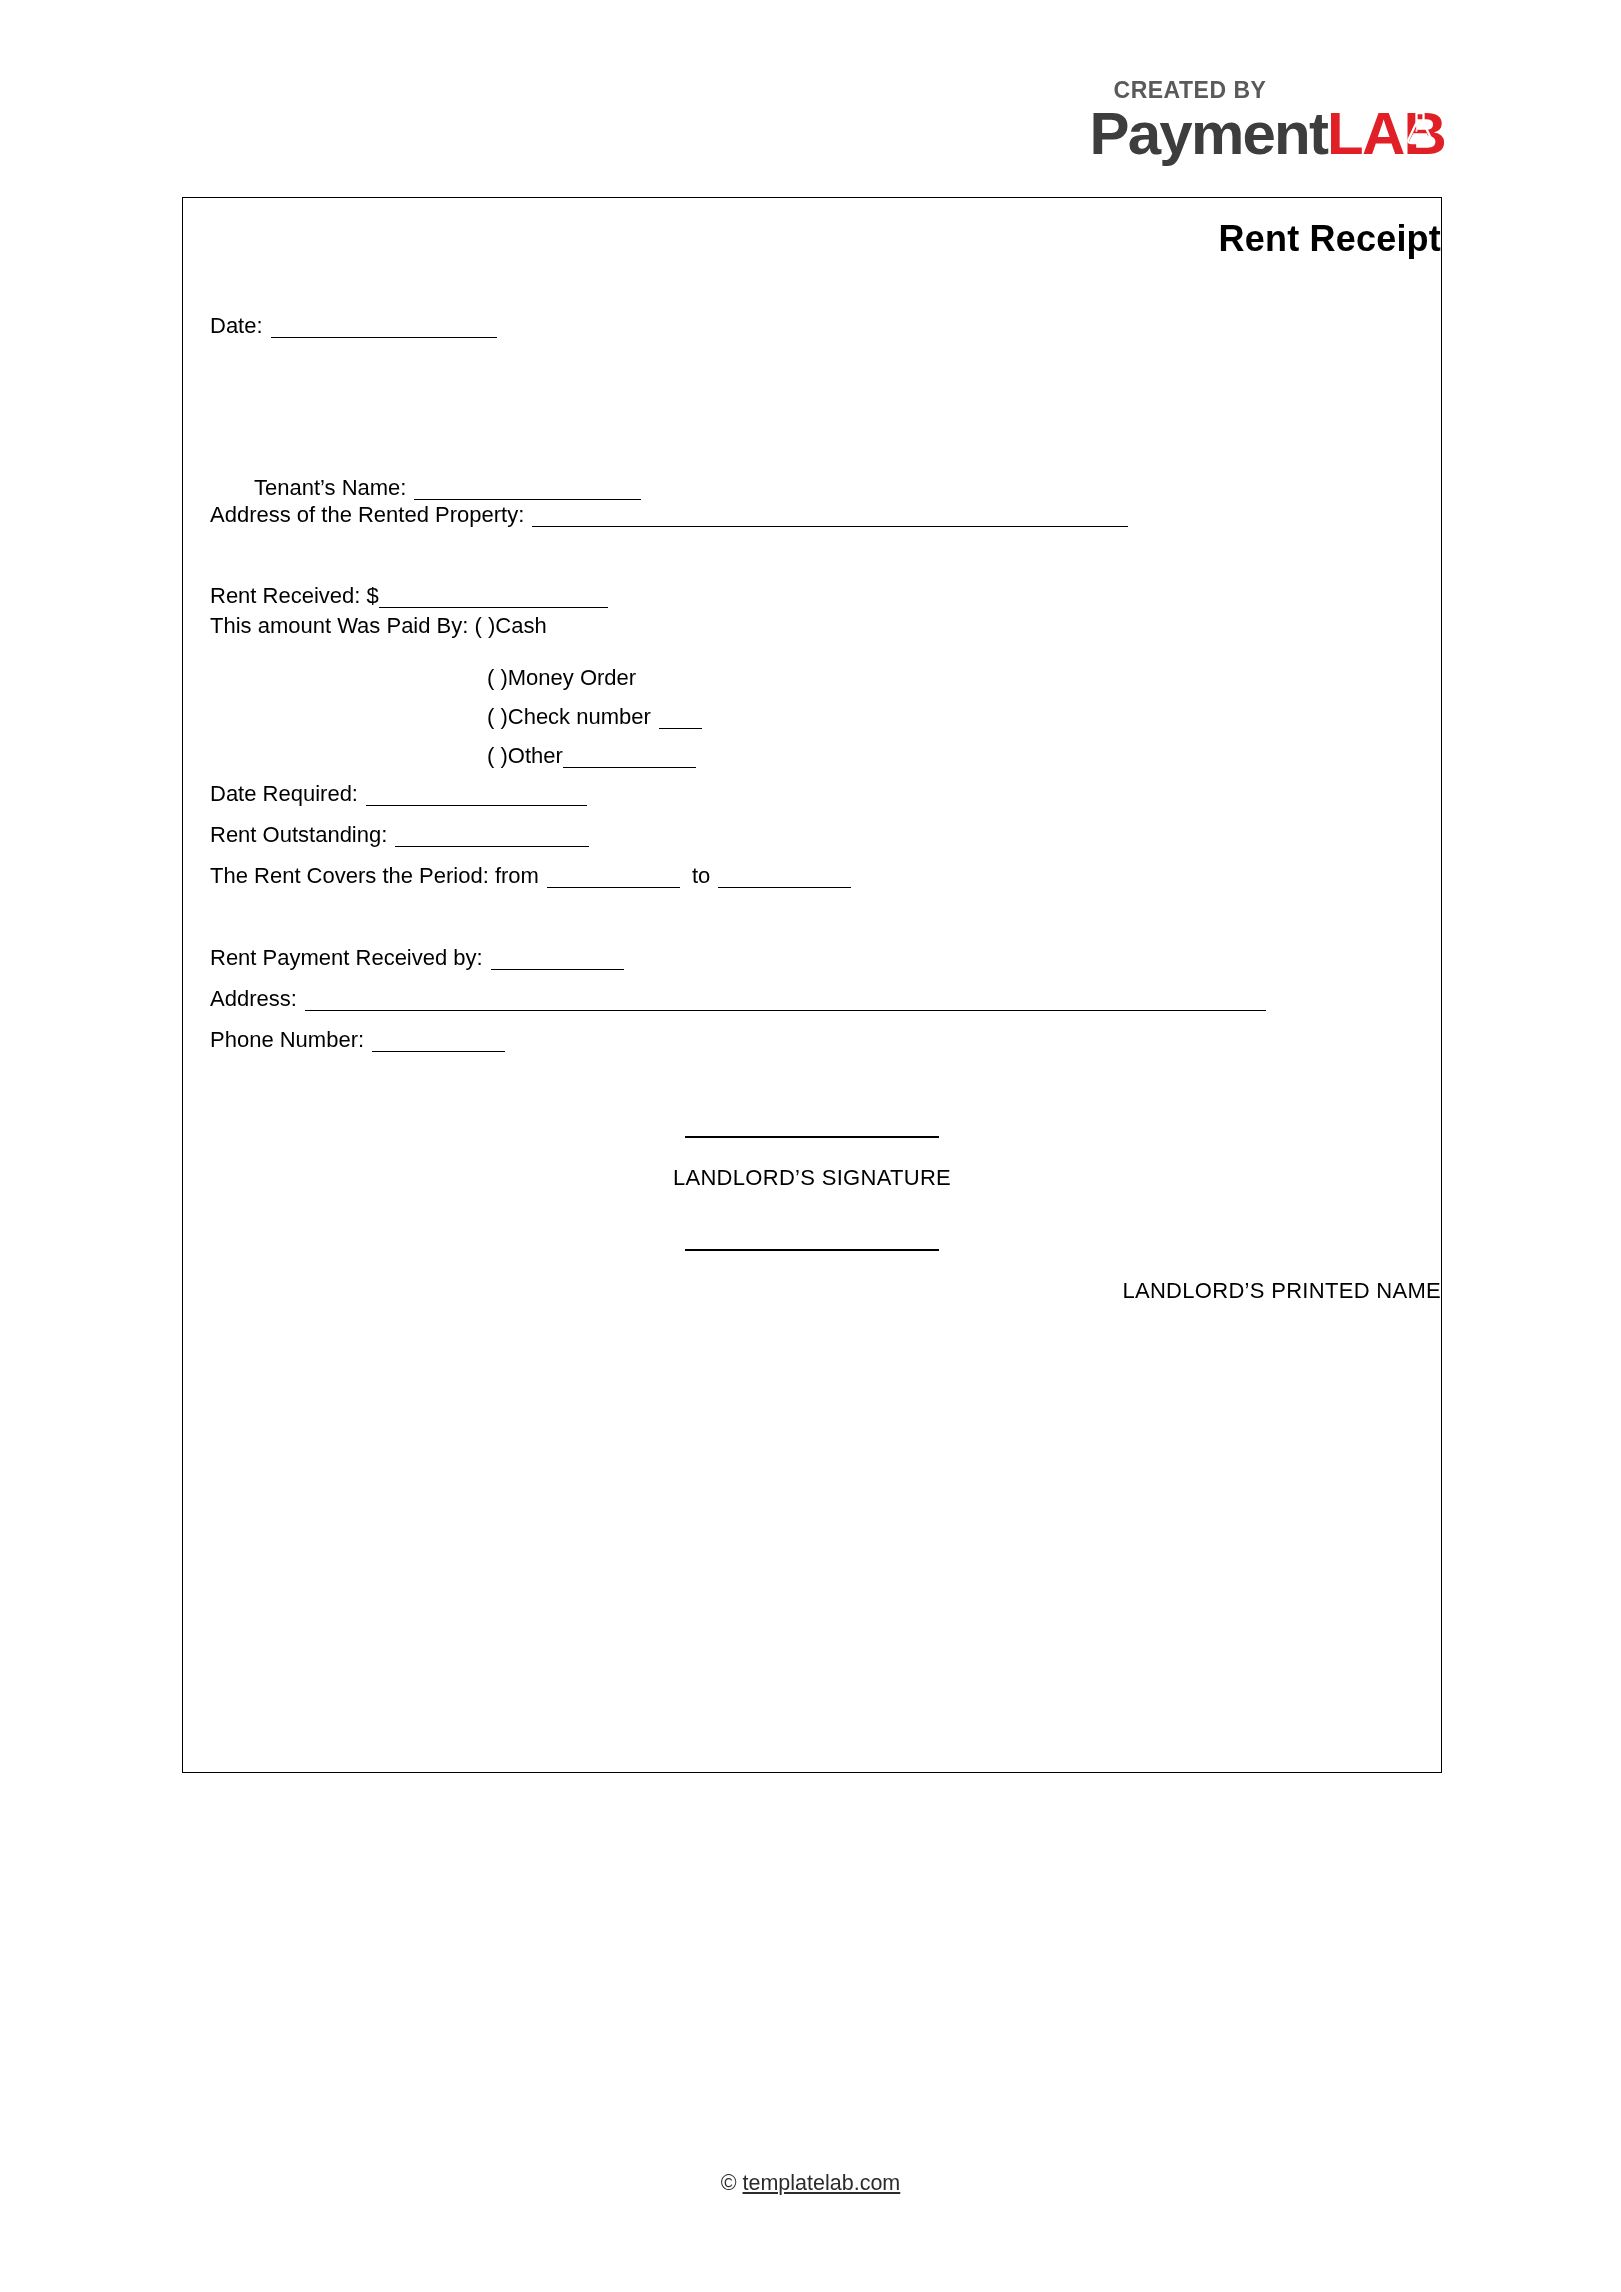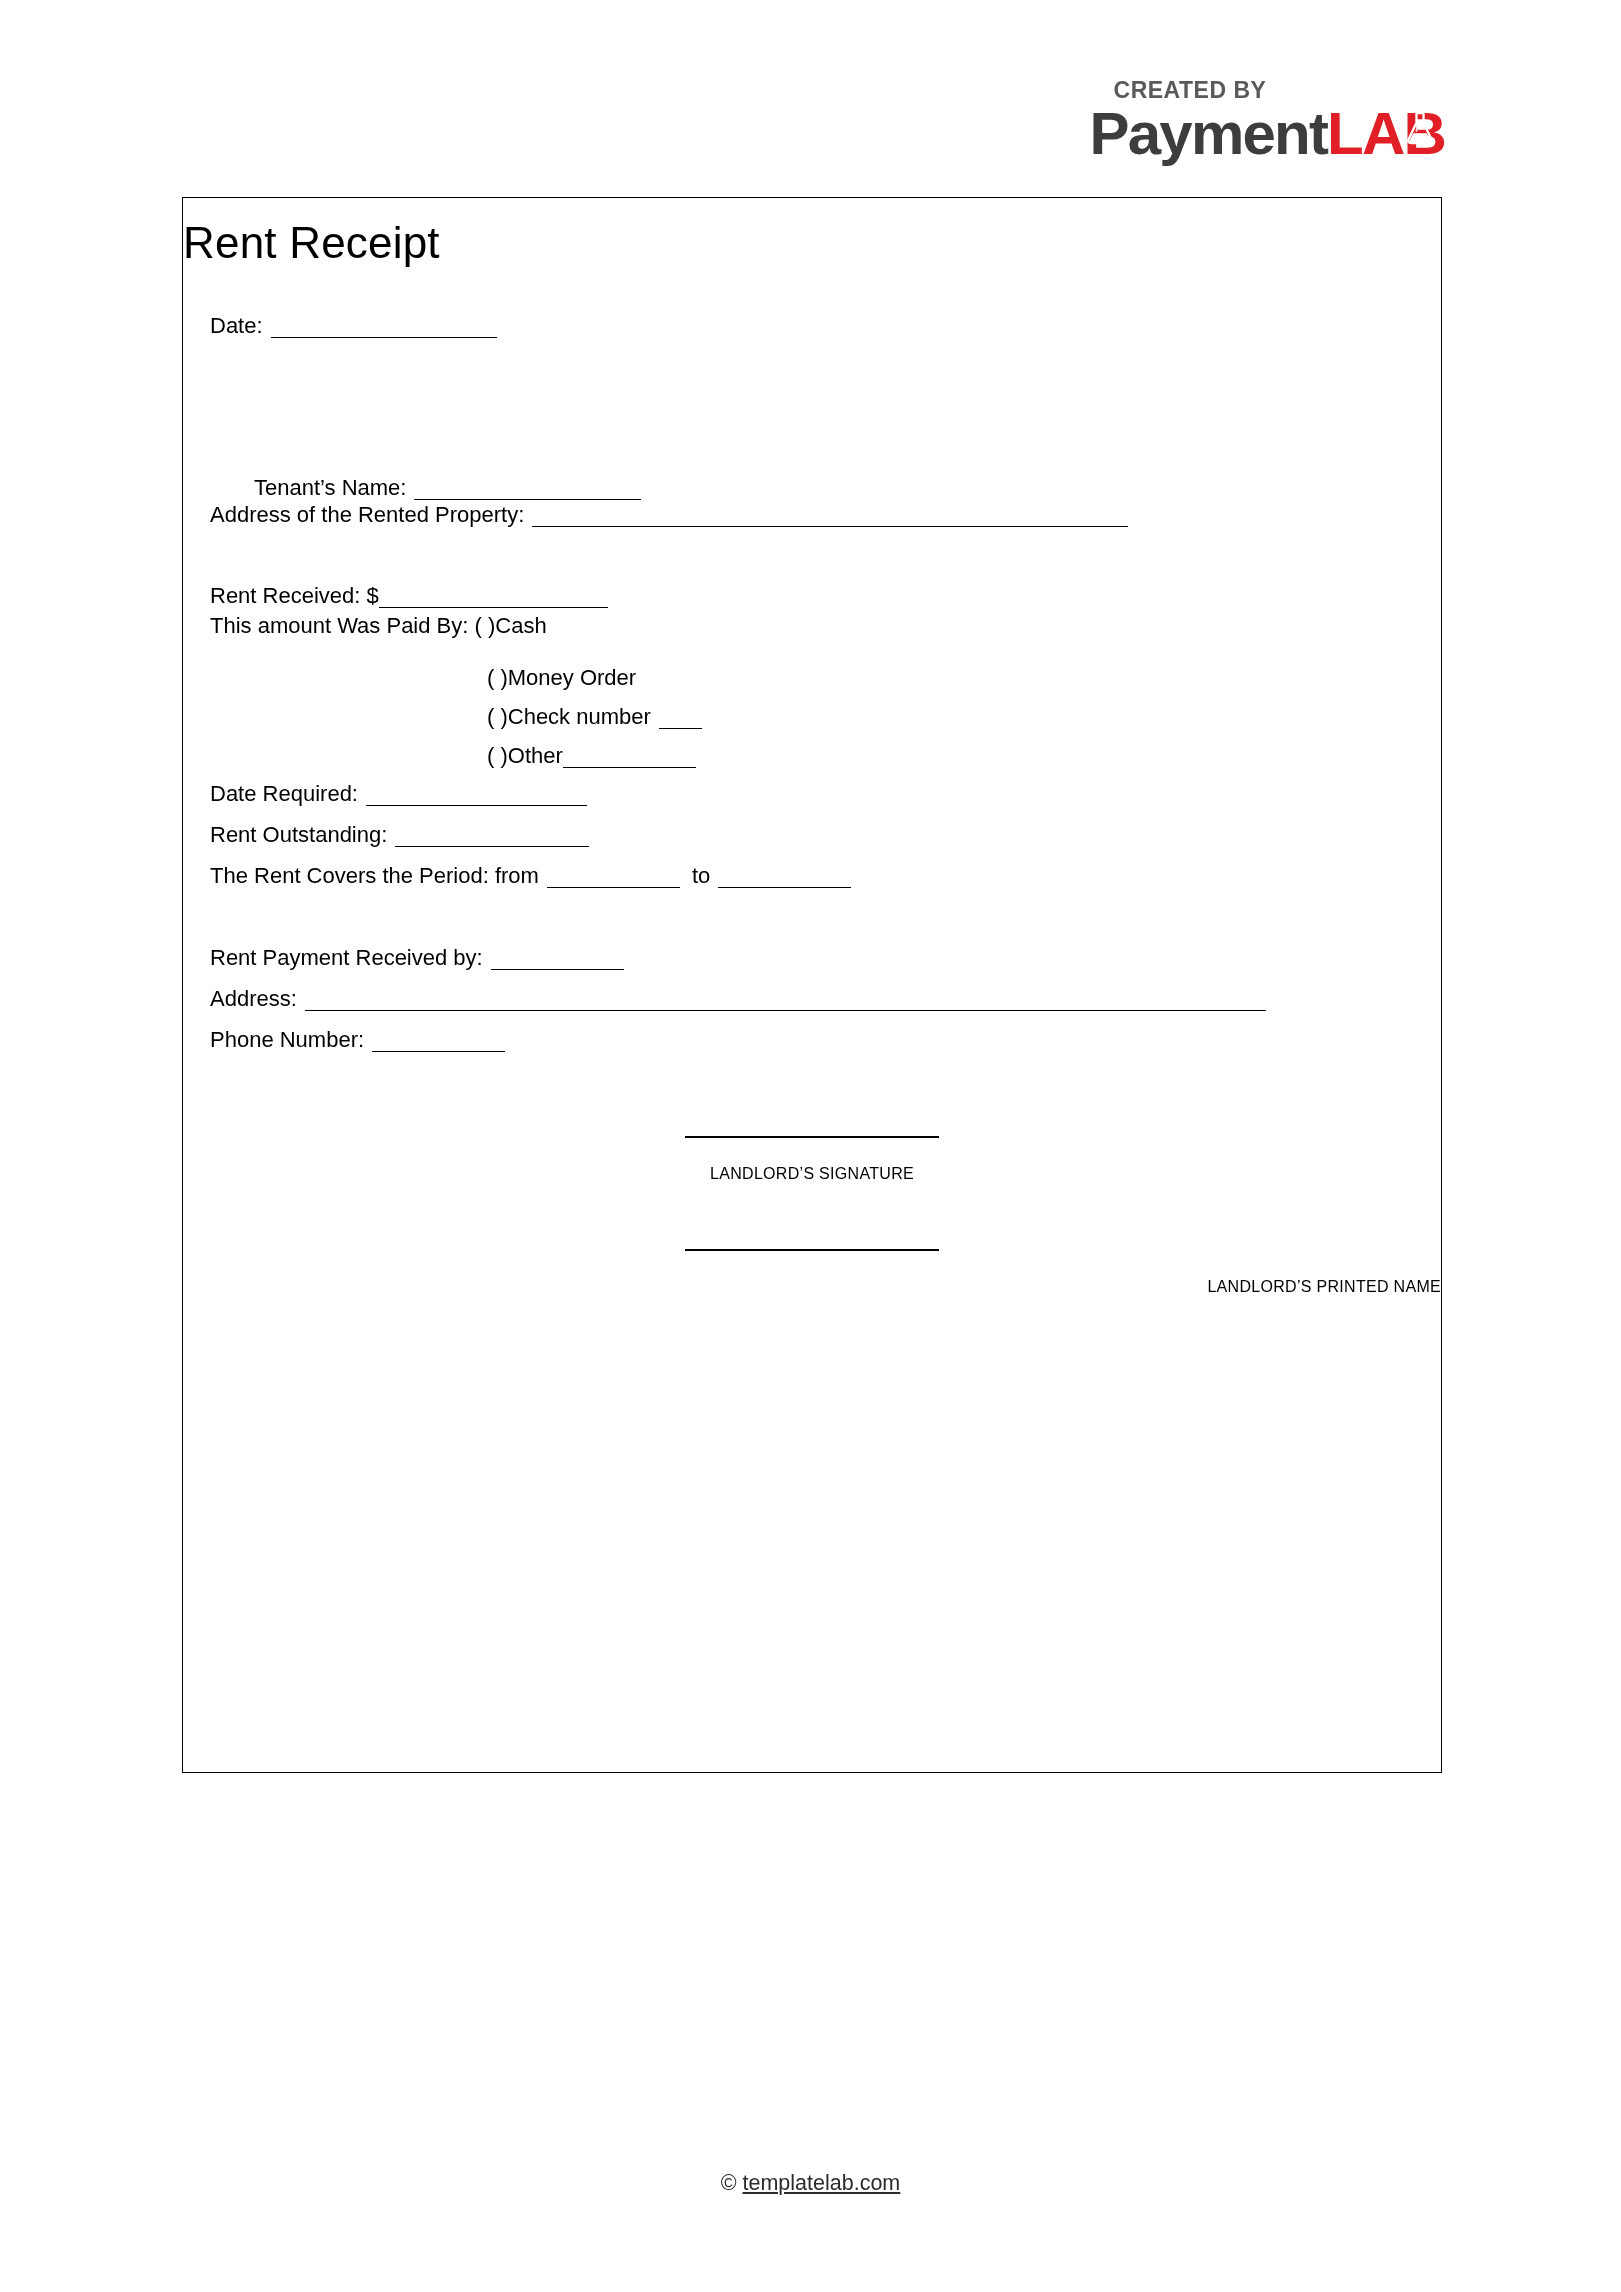--- a/index.html
+++ b/index.html
@@ -65,23 +65,23 @@
     left: 182px;
     top: 197px;
     width: 1260px;
     height: 1576px;
     border: 1.8px solid #000000;
     box-sizing: border-box;
     background: #ffffff;
   }
 
   .doc-title {
-    text-align: left;
-    font-size: 44px;
-    font-weight: normal;
+    text-align: right;
+    font-size: 36px;
+    font-weight: bold;
     margin: 19.7px 0 0 0;
     letter-spacing: 0.2px;
   }
 
   .field-row {
     white-space: nowrap;
     font-size: 22px;
     position: absolute;
     left: 27px;
   }
@@ -104,21 +104,21 @@
     width: 100%;
     text-align: center;
   }
   .sig-line {
     width: 254px;
     height: 0;
     border-bottom: 2.7px solid #000000;
     margin: 0 auto;
   }
   .sig-caption {
-    font-size: 16px;
+    font-size: 22px;
     letter-spacing: 0.3px;
     margin-top: 27px;
   }
 
   
   #page-footer {
     position: absolute;
     left: 0;
     top: 2171px;
     width: 100%;

